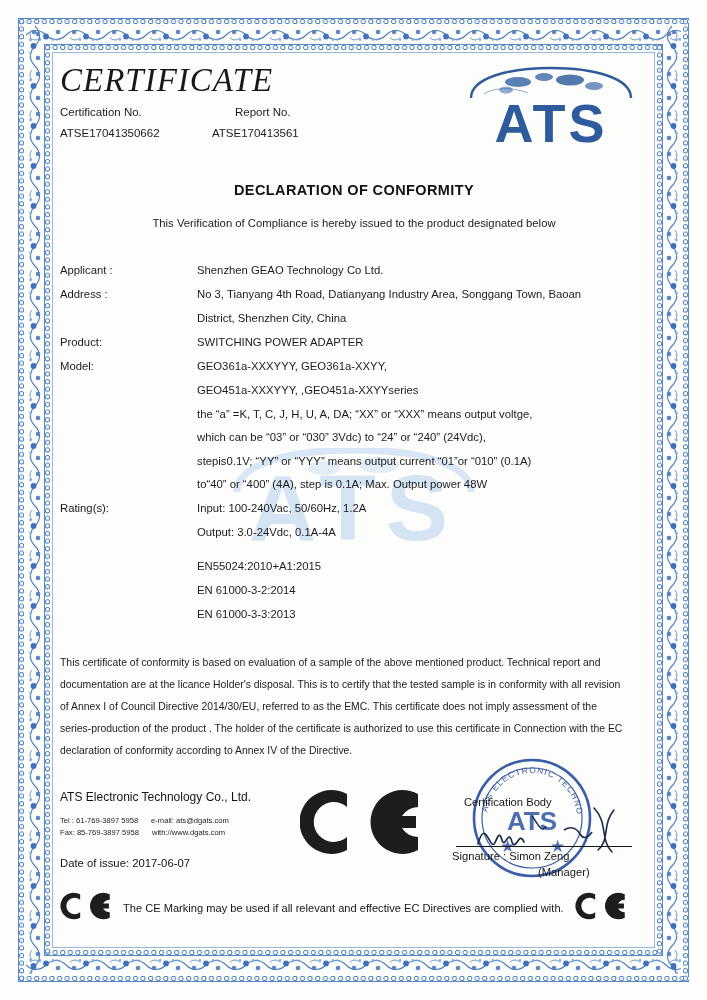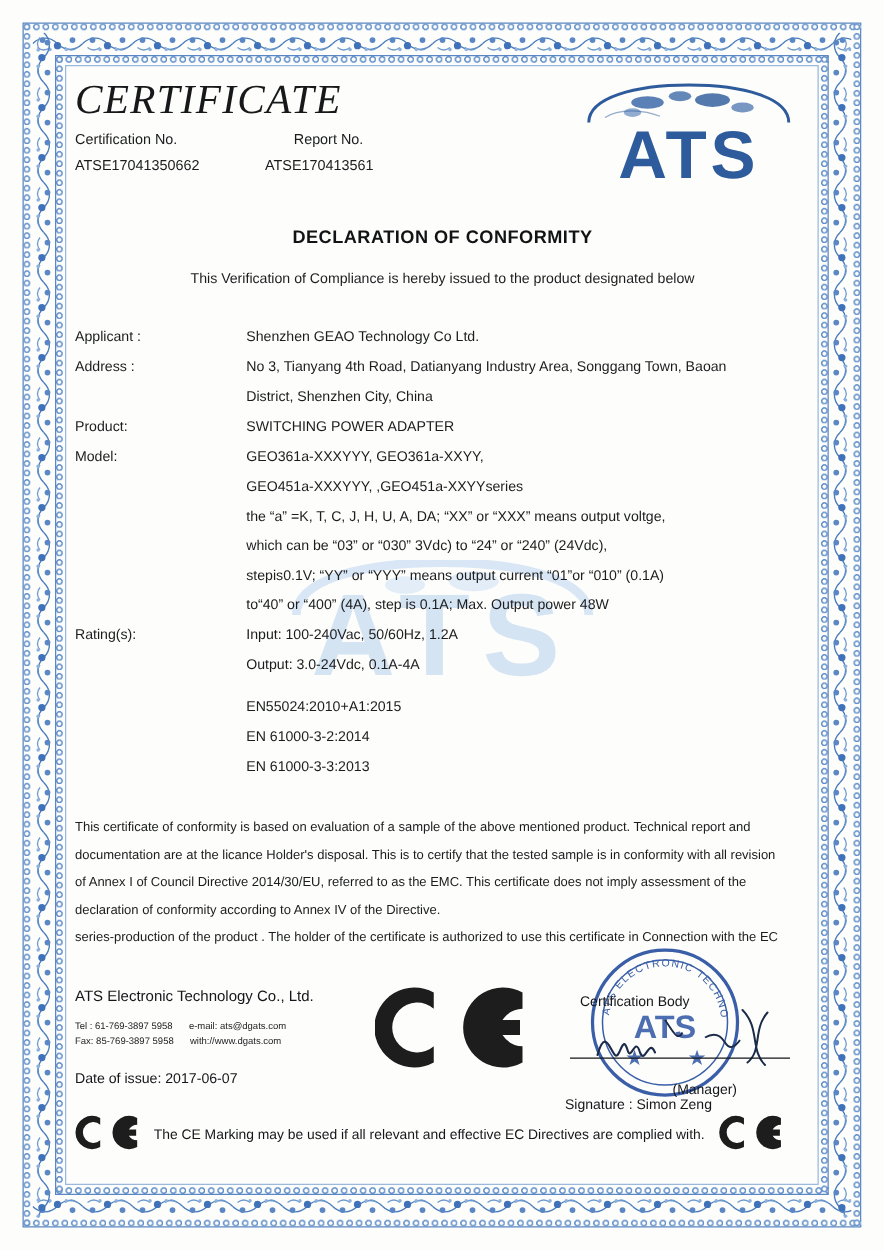--- a/index.html
+++ b/index.html
@@ -119,21 +119,21 @@
   .ce-big{position:absolute;left:240px;top:-4px;}
   .stamp{position:absolute;right:6px;top:-30px;width:200px;height:125px;}
   .stamp .certbody{
     position:absolute;left:22px;top:36px;font-size:11.2px;color:#15161a;
     white-space:nowrap;
   }
   .stamp .sigline{
     position:absolute;left:14px;top:86px;width:176px;height:1px;background:#15161a;
   }
   .stamp .signame{
-    position:absolute;left:10px;top:90px;font-size:11.2px;color:#15161a;white-space:nowrap;margin-top:28px;
+    position:absolute;left:10px;top:90px;font-size:11.2px;color:#15161a;white-space:nowrap;
   }
   .stamp .mgr{
     position:absolute;left:96px;top:106px;font-size:11.2px;color:#15161a;white-space:nowrap;
   }
   .stamp-svg{position:absolute;left:28px;top:-4px;}
   .sig-svg{position:absolute;left:30px;top:40px;}
 
   .ce-bottom{
     position:absolute;left:60px;right:44px;top:888px;height:40px;z-index:3;
     display:flex;align-items:center;
@@ -393,22 +393,22 @@
         <div class="lbl"></div>
         <div class="val">EN 61000-3-3:2013</div>
       </div>
 
     </div>
 
     <div class="legal">
       <div>This certificate of conformity is based on evaluation of a sample of the above mentioned product. Technical report and</div>
       <div>documentation are at the licance Holder's disposal. This is to certify that the tested sample is in conformity with all revision</div>
       <div>of Annex I of Council Directive 2014/30/EU, referred to as the EMC. This certificate does not imply assessment of the</div>
+      <div>series-production of the product . The holder of the certificate is authorized to use this certificate in Connection with the EC</div>
       <div>declaration of conformity according to Annex IV of the Directive.</div>
-      <div>series-production of the product . The holder of the certificate is authorized to use this certificate in Connection with the EC</div>
     </div>
 
     <div class="footer">
       <div class="company">ATS Electronic Technology Co., Ltd.</div>
       <div class="contact">
         <span>Tel : 61-769-3897 5958</span><span class="sep"></span><span>e-mail: ats@dgats.com</span><br>
         <span>Fax: 85-769-3897 5958</span><span class="sep"></span><span>with://www.dgats.com</span>
       </div>
       <div class="issue">Date of issue: 2017-06-07</div>
 

